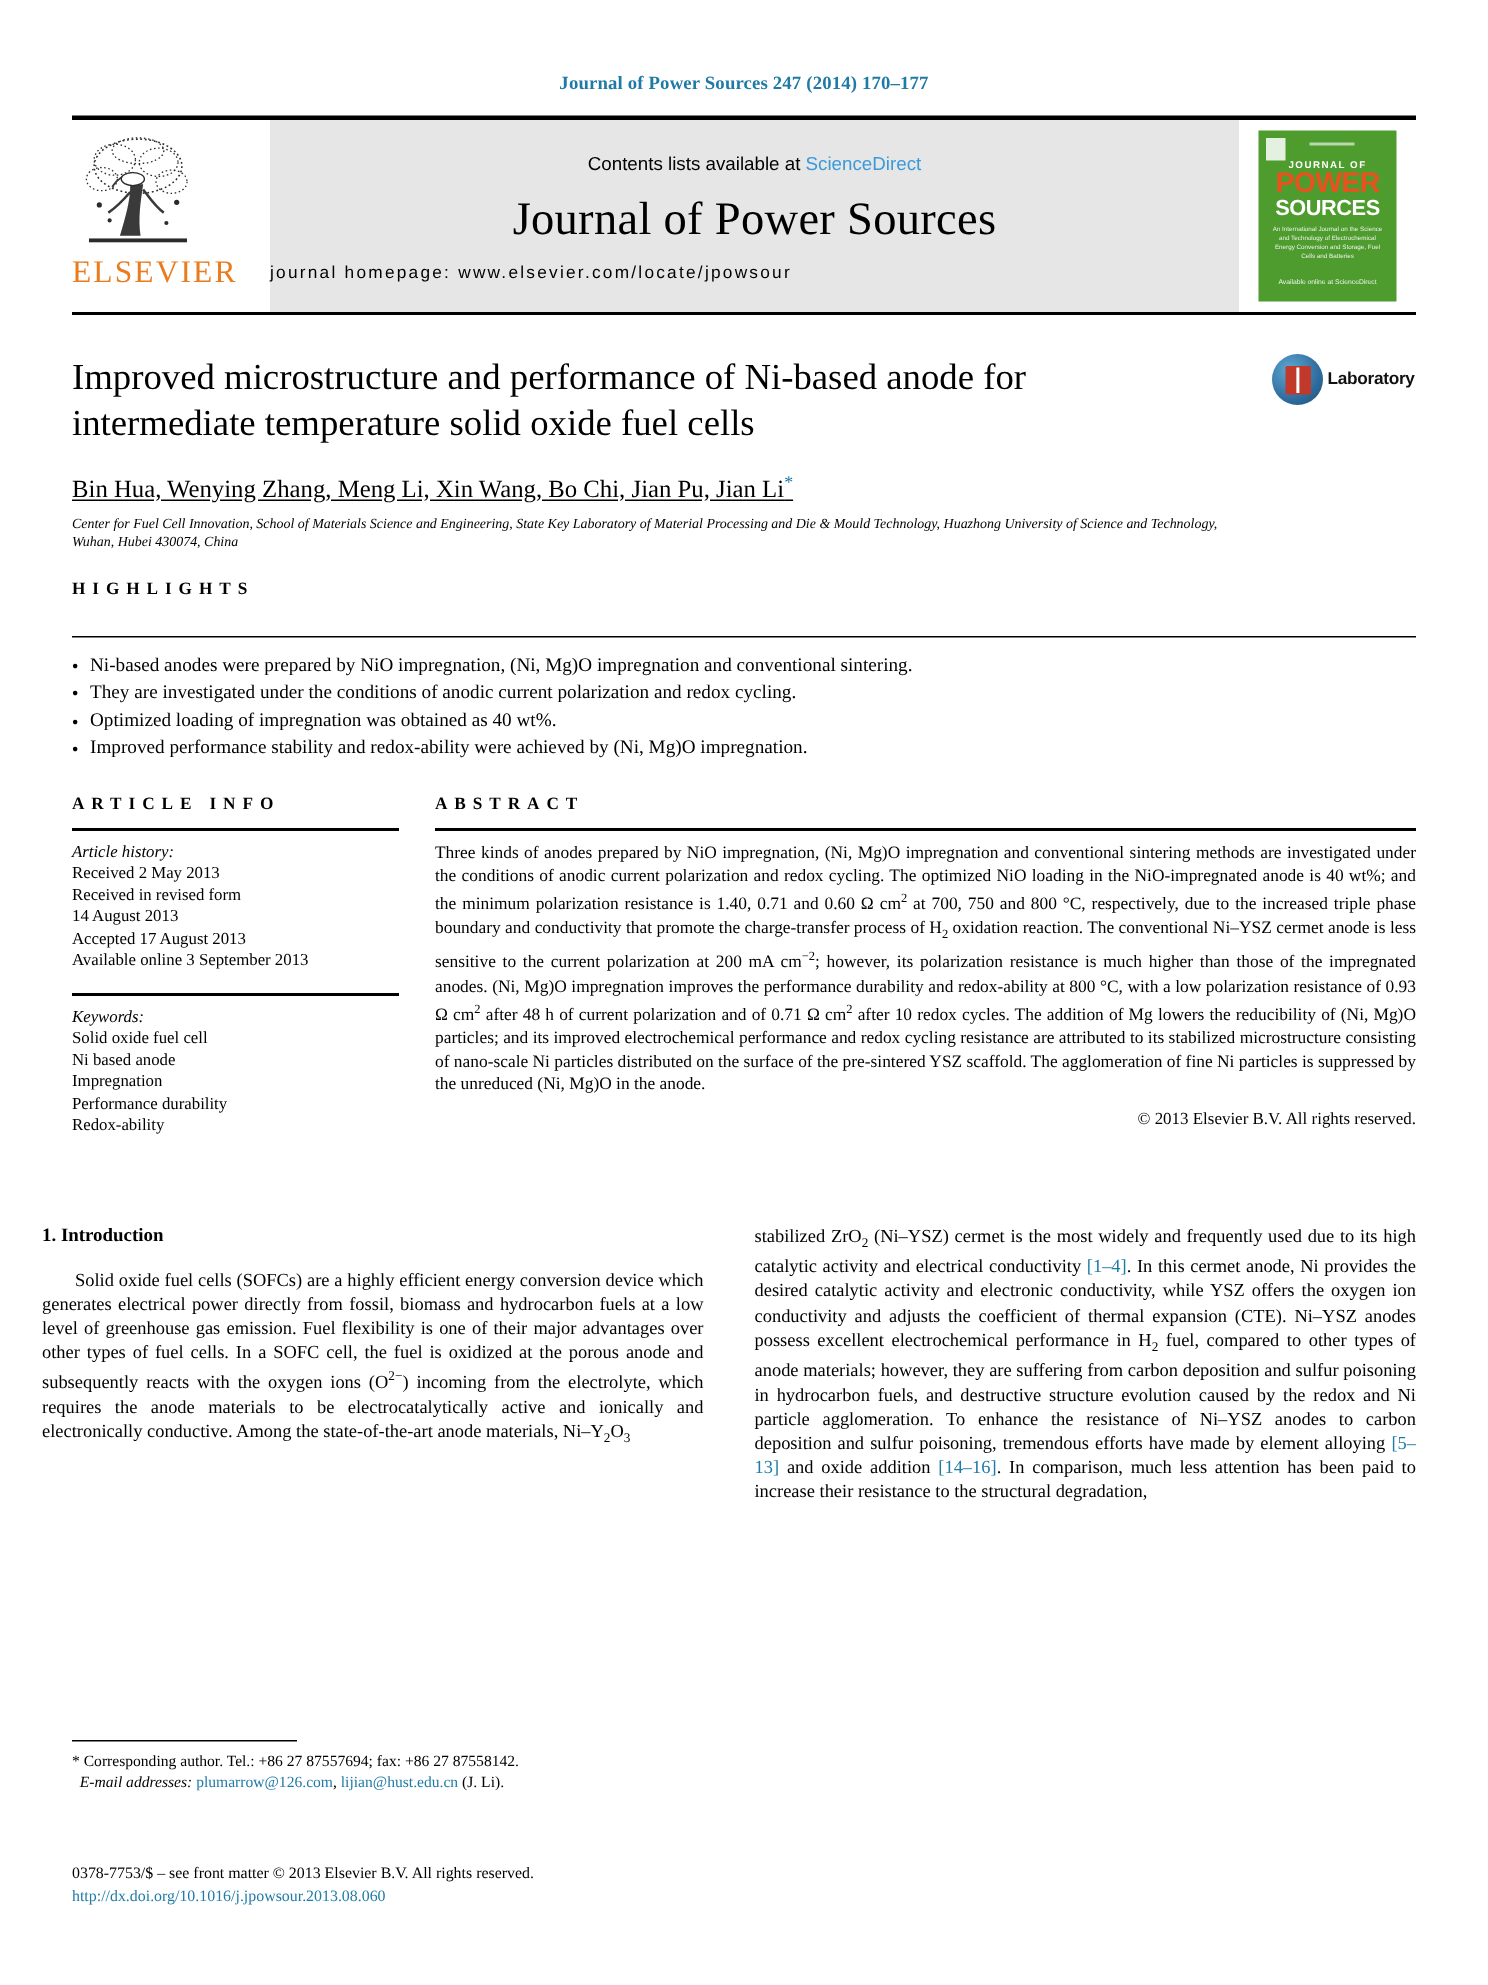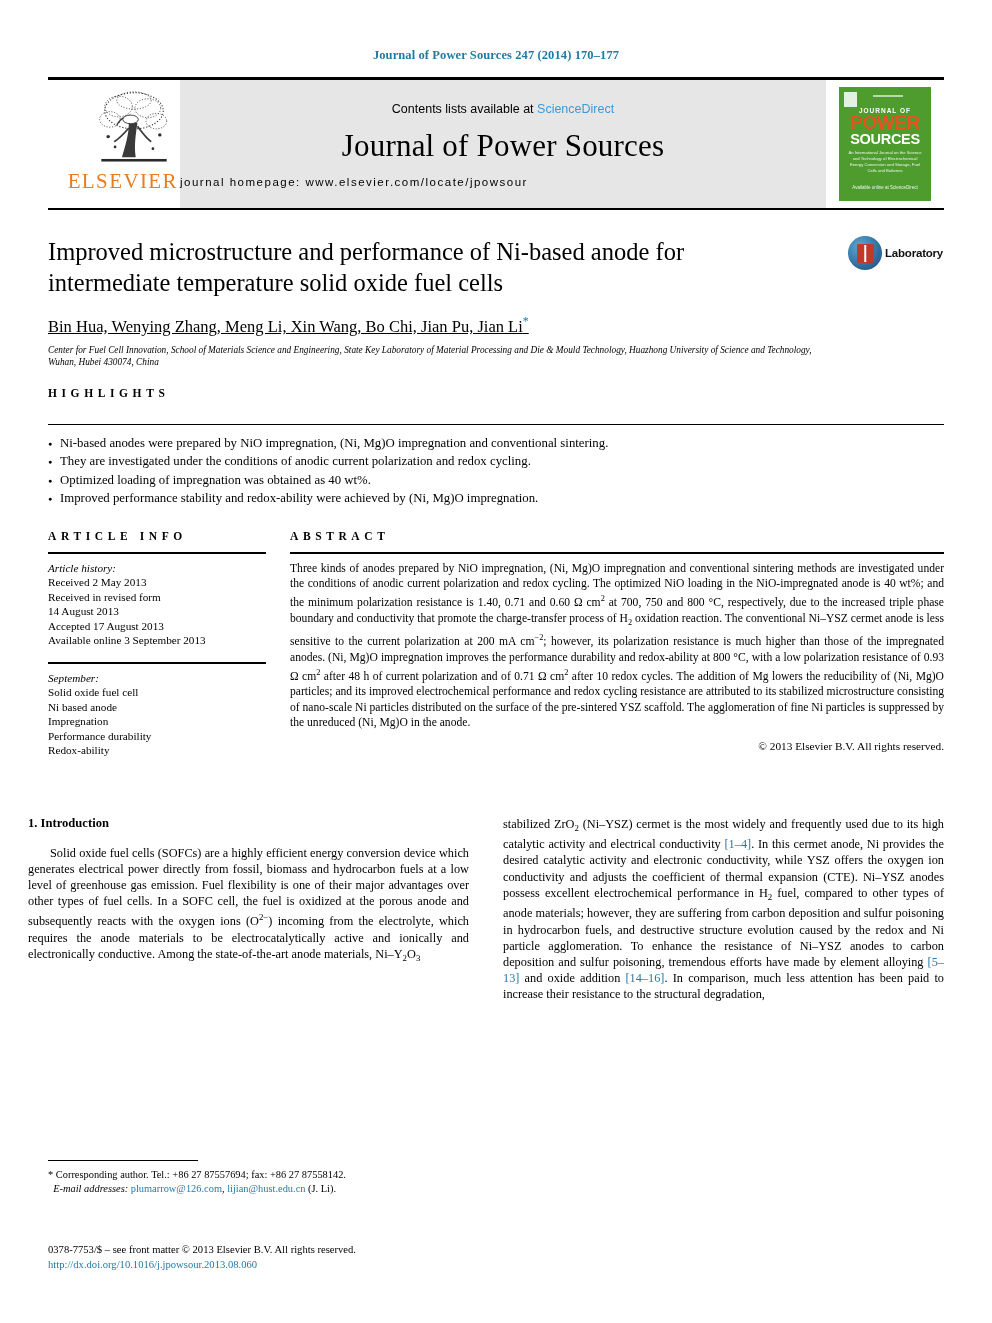--- a/index.html
+++ b/index.html
@@ -40,21 +40,21 @@
     display: flex;
     align-items: stretch;
     height: 128px;
     position: relative;
   }
   .elsevier-block {
     width: 130px;
     flex: 0 0 130px;
     display: flex;
     flex-direction: column;
-    align-items: flex-end;
+    align-items: flex-start;
     justify-content: flex-start;
     padding-top: 5px;
     box-sizing: border-box;
   }
   .elsevier-tree {
     width: 88px;
     height: 86px;
     display: block;
   }
   .elsevier-word {
@@ -495,21 +495,21 @@
       <div class="sec-label label-row">ARTICLE INFO</div>
       <div class="info-box">
         <div class="info-title">Article history:</div>
         <div class="info-line">Received 2 May 2013</div>
         <div class="info-line">Received in revised form</div>
         <div class="info-line">14 August 2013</div>
         <div class="info-line">Accepted 17 August 2013</div>
         <div class="info-line">Available online 3 September 2013</div>
       </div>
       <div class="kw-sep">
-        <div class="info-title">September:</div>
+        <div class="info-title">Keywords:</div>
         <div class="info-line">Solid oxide fuel cell</div>
         <div class="info-line">Ni based anode</div>
         <div class="info-line">Impregnation</div>
         <div class="info-line">Performance durability</div>
         <div class="info-line">Redox-ability</div>
       </div>
     </div>
 
     <div class="col-abstract">
       <div class="sec-label label-row">ABSTRACT</div>

